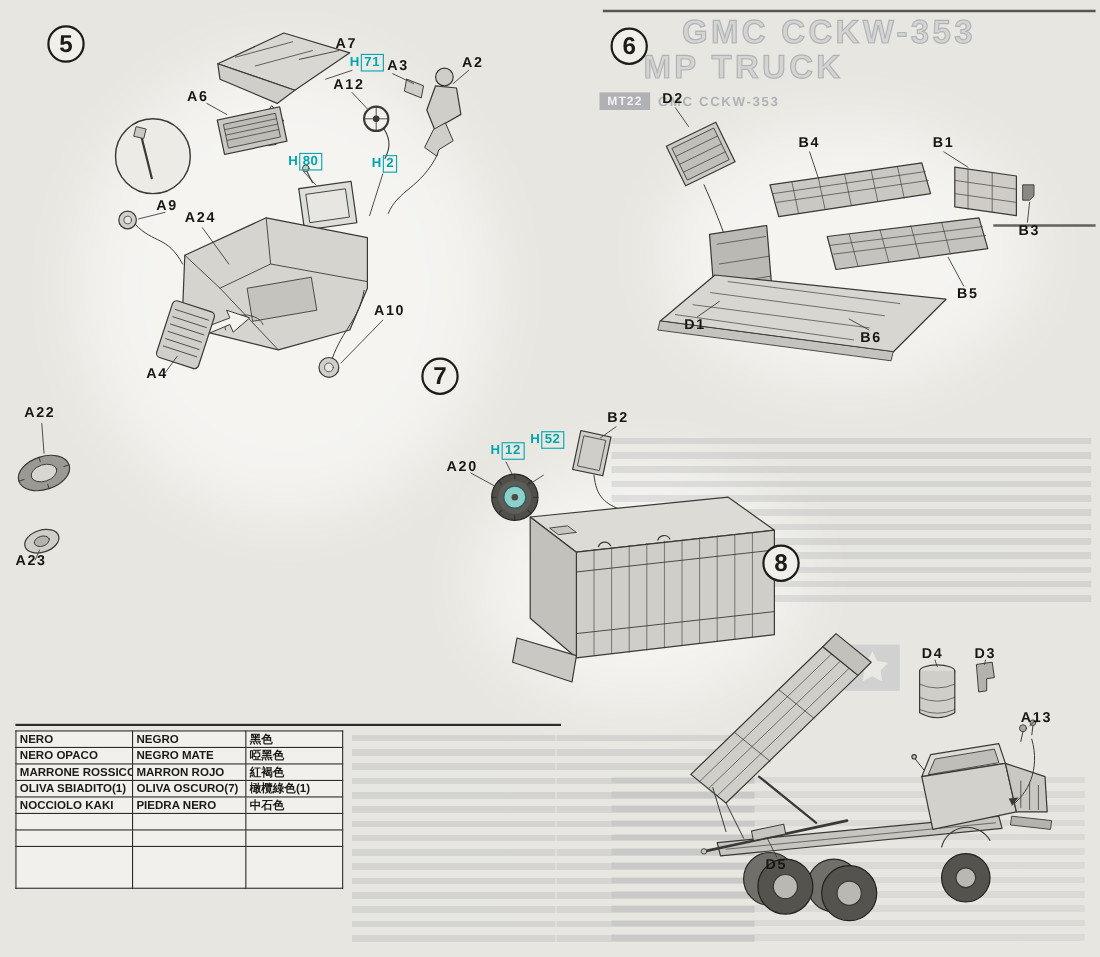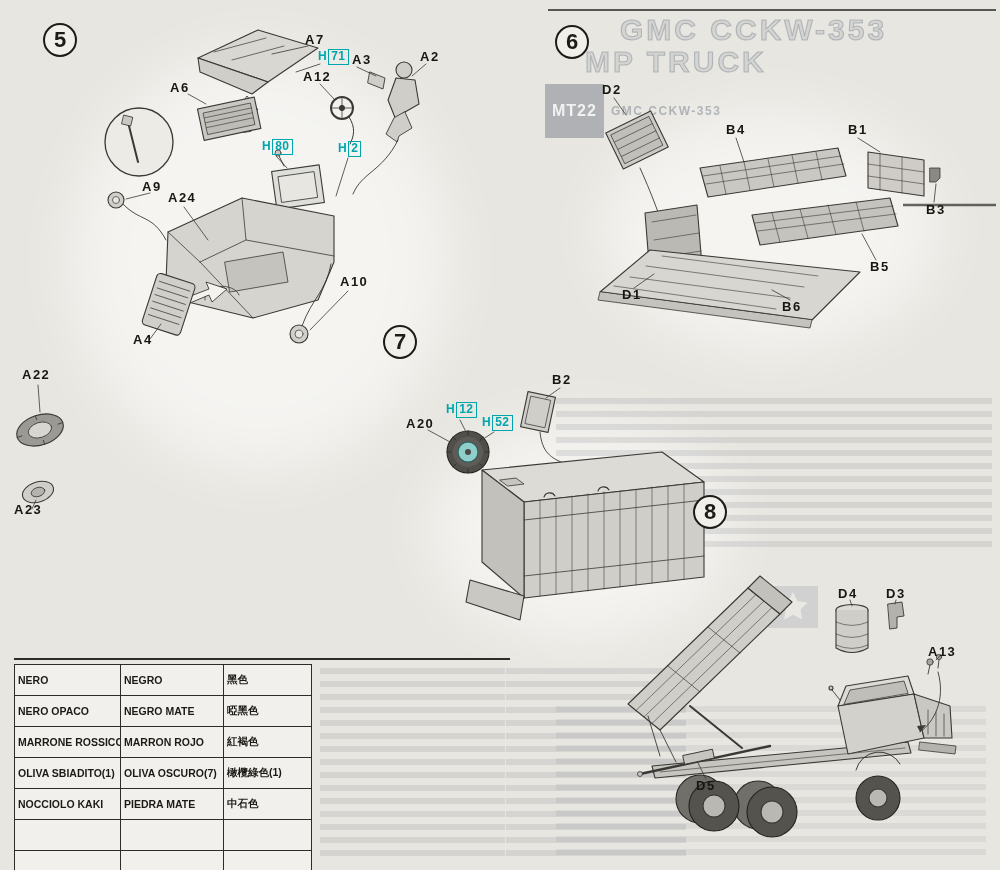--- a/index.html
+++ b/index.html
@@ -9,25 +9,25 @@
   .paper-light{position:absolute;background:rgba(255,255,255,0.55);filter:blur(30px);border-radius:50%;pointer-events:none}
   .svgart{position:absolute;inset:0;width:1000px;height:870px;pointer-events:none}
   .plabel{position:absolute;font-size:13px;font-weight:bold;color:#17170f;letter-spacing:1.5px;white-space:nowrap}
   .callout{position:absolute;font-size:12px;font-weight:bold;color:#00a6ad;letter-spacing:.5px;white-space:nowrap}
   .callout .code{display:inline-block;border:1.4px solid #00a6ad;padding:0 2px;margin-left:1px;line-height:1.15}
   .stepnum{position:absolute;width:34px;height:34px;border:2.6px solid #1d1d18;border-radius:50%;background:#f0efe9;display:flex;align-items:center;justify-content:center;font-size:22px;font-weight:bold;color:#1d1d18}
   .ghost-lines{position:absolute;background:repeating-linear-gradient(to bottom,rgba(100,108,122,0.15) 0 6px,transparent 6px 13px)}
   .ghost-head{position:absolute;left:545px;top:14px;width:450px;pointer-events:none}
   .ghost-title{font-size:30px;font-weight:800;letter-spacing:3px;line-height:1.08;color:rgba(110,120,135,0.16);-webkit-text-stroke:1.1px rgba(105,115,130,0.38)}
   .ghost-badge-row{margin-top:5px;display:flex;align-items:center;gap:7px}
-  .ghost-badge{background:rgba(95,105,120,0.42);color:rgba(250,250,250,0.88);font-size:16px;font-weight:bold;padding:18px 7px;letter-spacing:1px}
+  .ghost-badge{background:rgba(95,105,120,0.42);color:rgba(250,250,250,0.88);font-size:11px;font-weight:bold;padding:2px 7px;letter-spacing:1px}
   .ghost-sub{color:rgba(105,115,130,0.45);font-size:12px;font-weight:bold;letter-spacing:1.5px}
   .rule{position:absolute;background:#2c2c28}
   .color-table{position:absolute;left:14px;top:664px;width:297px;border-collapse:collapse;table-layout:fixed;background:rgba(248,247,243,0.6)}
-  .color-table td{border:1px solid #2c2c28;font-size:10.5px;font-weight:bold;color:#1b1b16;padding:0 3px;height:31px;white-space:nowrap;overflow:hidden}
+  .color-table td{border:1px solid #2c2c28;font-size:10.5px;font-weight:bold;color:#1b1b16;padding:0 3px;height:15px;white-space:nowrap;overflow:hidden}
 </style>
 </head>
 <body>
 
 <div class="page">
 
   <div class="paper-light" style="left:70px;top:50px;width:380px;height:420px"></div>
   <div class="paper-light" style="left:600px;top:110px;width:340px;height:240px"></div>
   <div class="paper-light" style="left:430px;top:420px;width:300px;height:220px"></div>
 
@@ -273,21 +273,21 @@
   </div>
   <div class="callout" style="left:262px;top:139px">
     <span>H</span><span class="code">80</span>
   </div>
   <div class="callout" style="left:338px;top:141px">
     <span>H</span><span class="code">2</span>
   </div>
   <div class="callout" style="left:446px;top:402px">
     <span>H</span><span class="code">12</span>
   </div>
-  <div class="callout" style="left:482px;top:415px">
+  <div class="callout" style="left:482px;top:392px">
     <span>H</span><span class="code">52</span>
   </div>
 
   <div class="rule" style="left:14px;top:658px;width:496px;height:1.5px"></div>
 
   <table class="color-table">
     <colgroup>
         <col style="width:106px">
         <col style="width:103px">
         <col style="width:88px">
@@ -308,21 +308,21 @@
           <td>MARRON ROJO</td>
           <td>紅褐色</td>
         </tr>
     <tr>
           <td>OLIVA SBIADITO(1)</td>
           <td>OLIVA OSCURO(7)</td>
           <td>橄欖綠色(1)</td>
         </tr>
     <tr>
           <td>NOCCIOLO KAKI</td>
-          <td>PIEDRA MATE</td>
+          <td>PIEDRA NERO</td>
           <td>中石色</td>
         </tr>
     <tr>
           <td></td>
           <td></td>
           <td></td>
         </tr>
     <tr>
           <td></td>
           <td></td>

